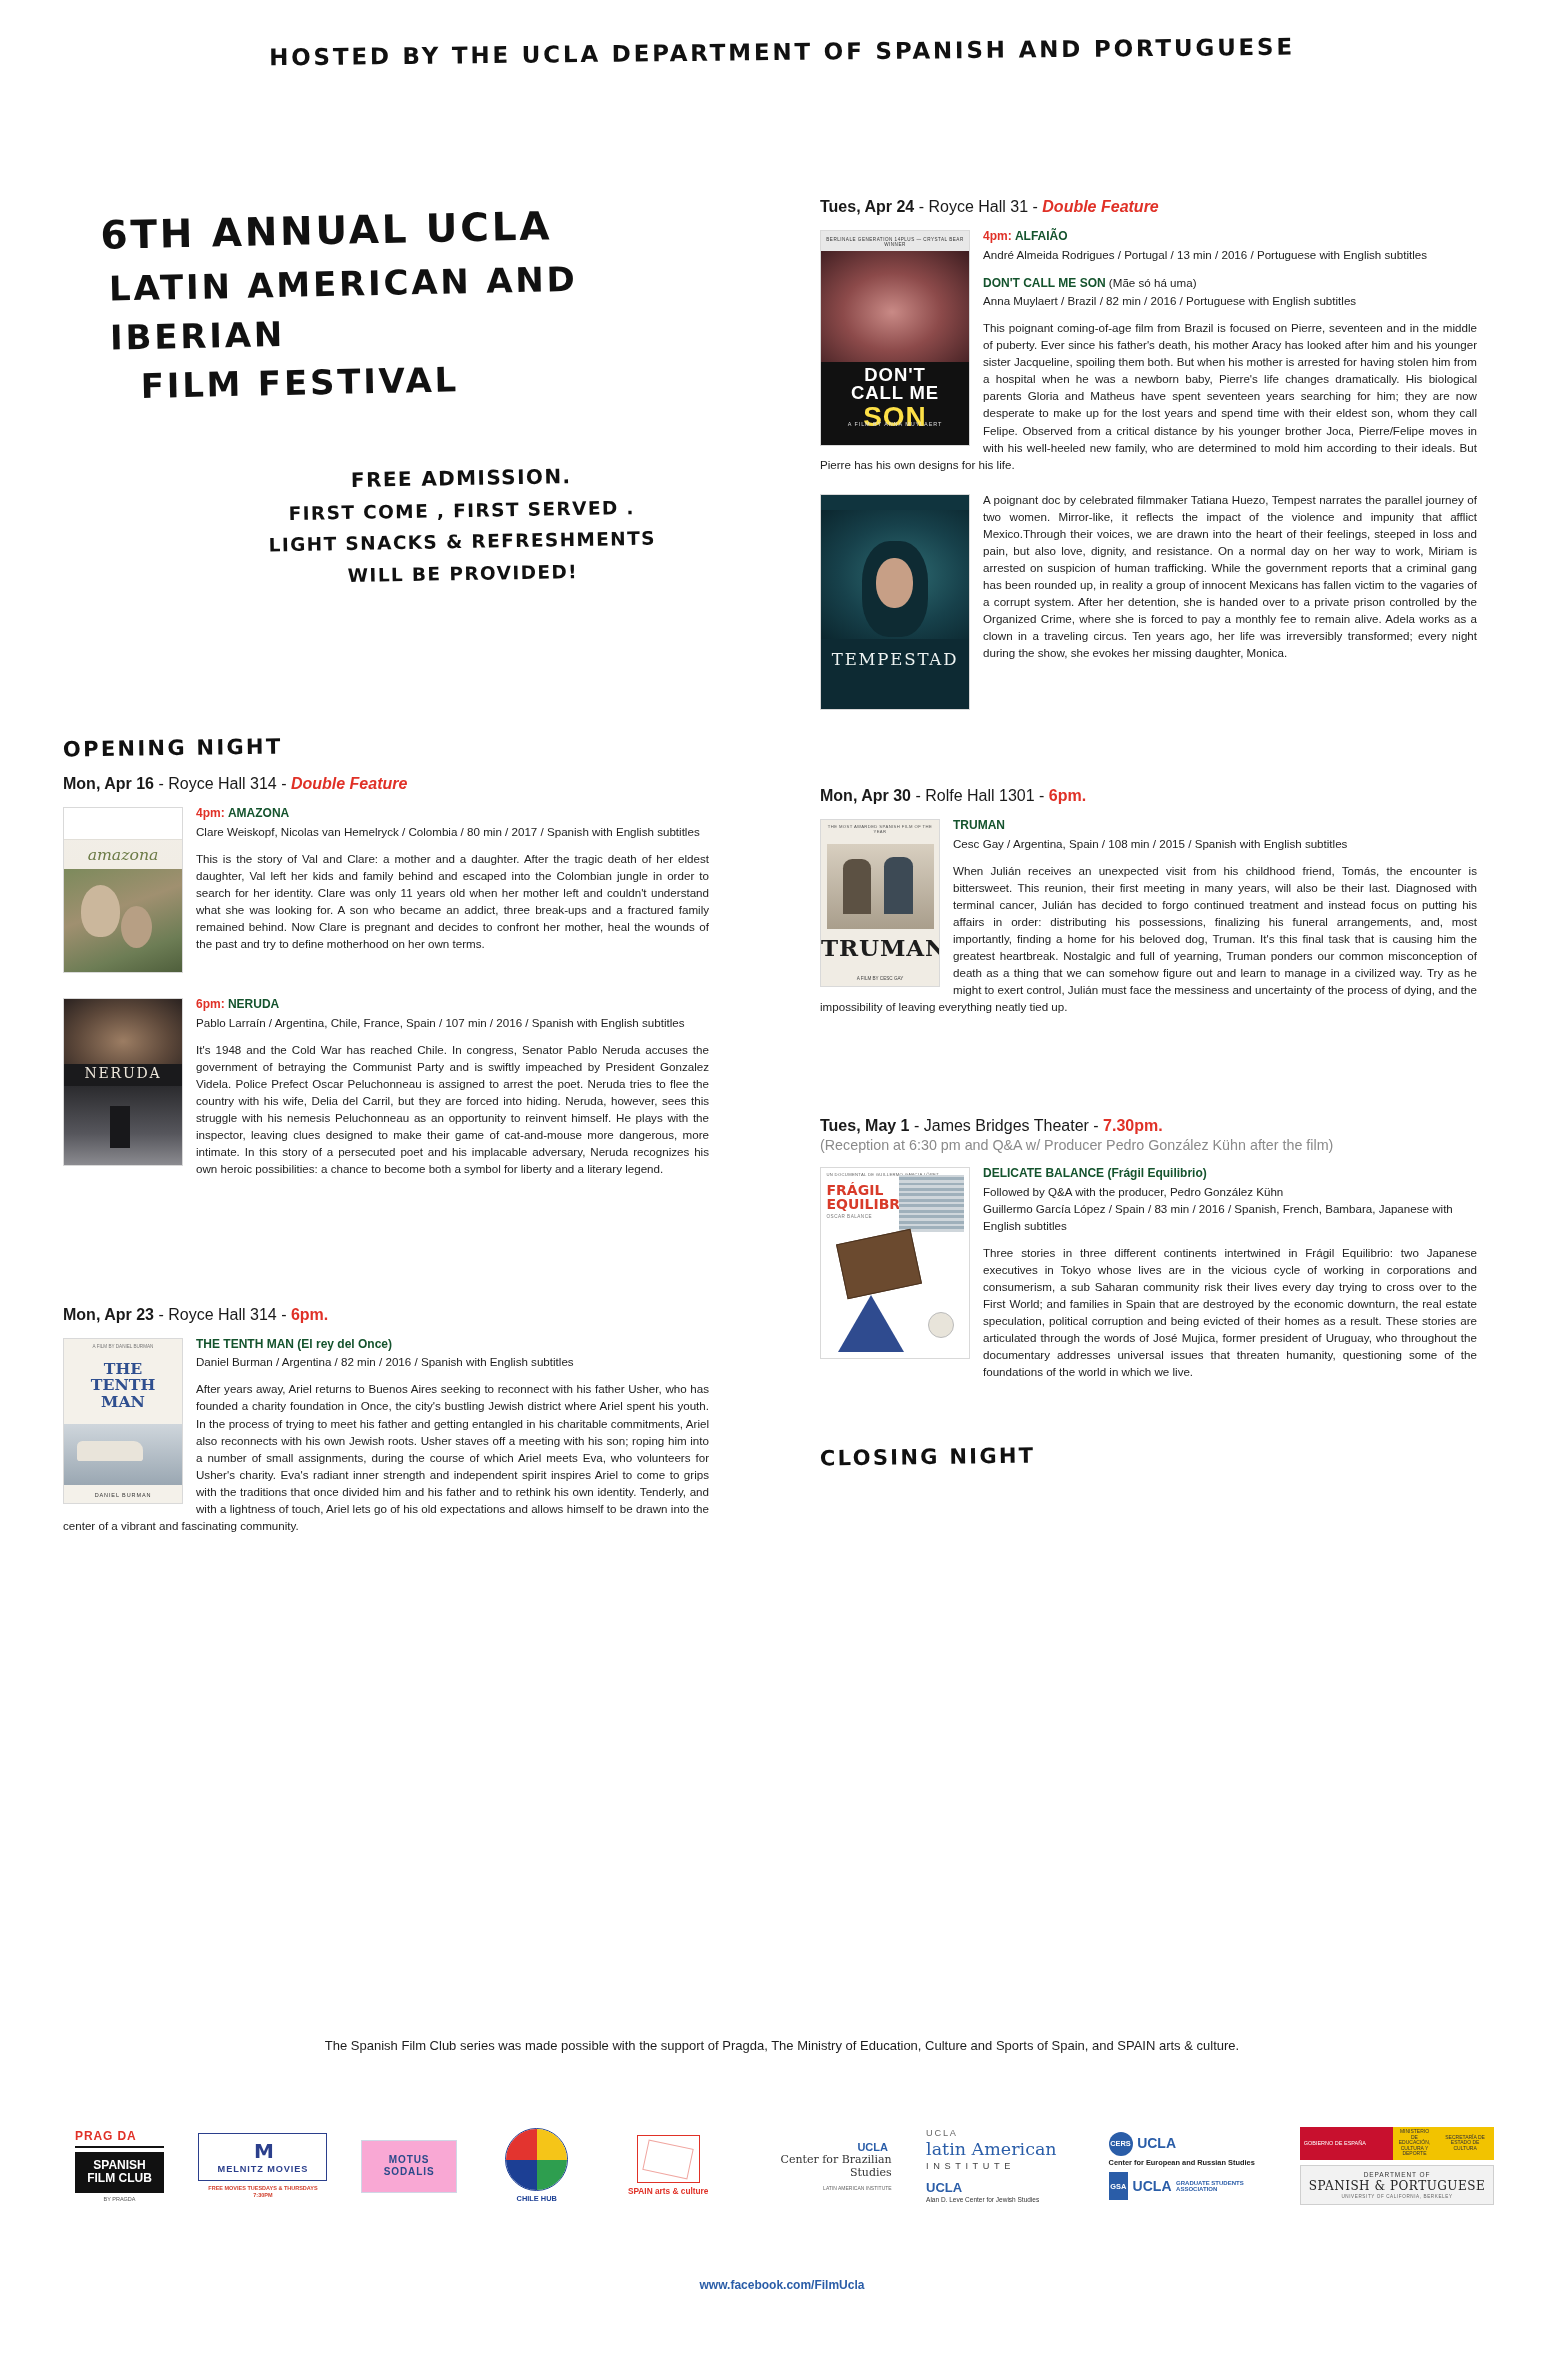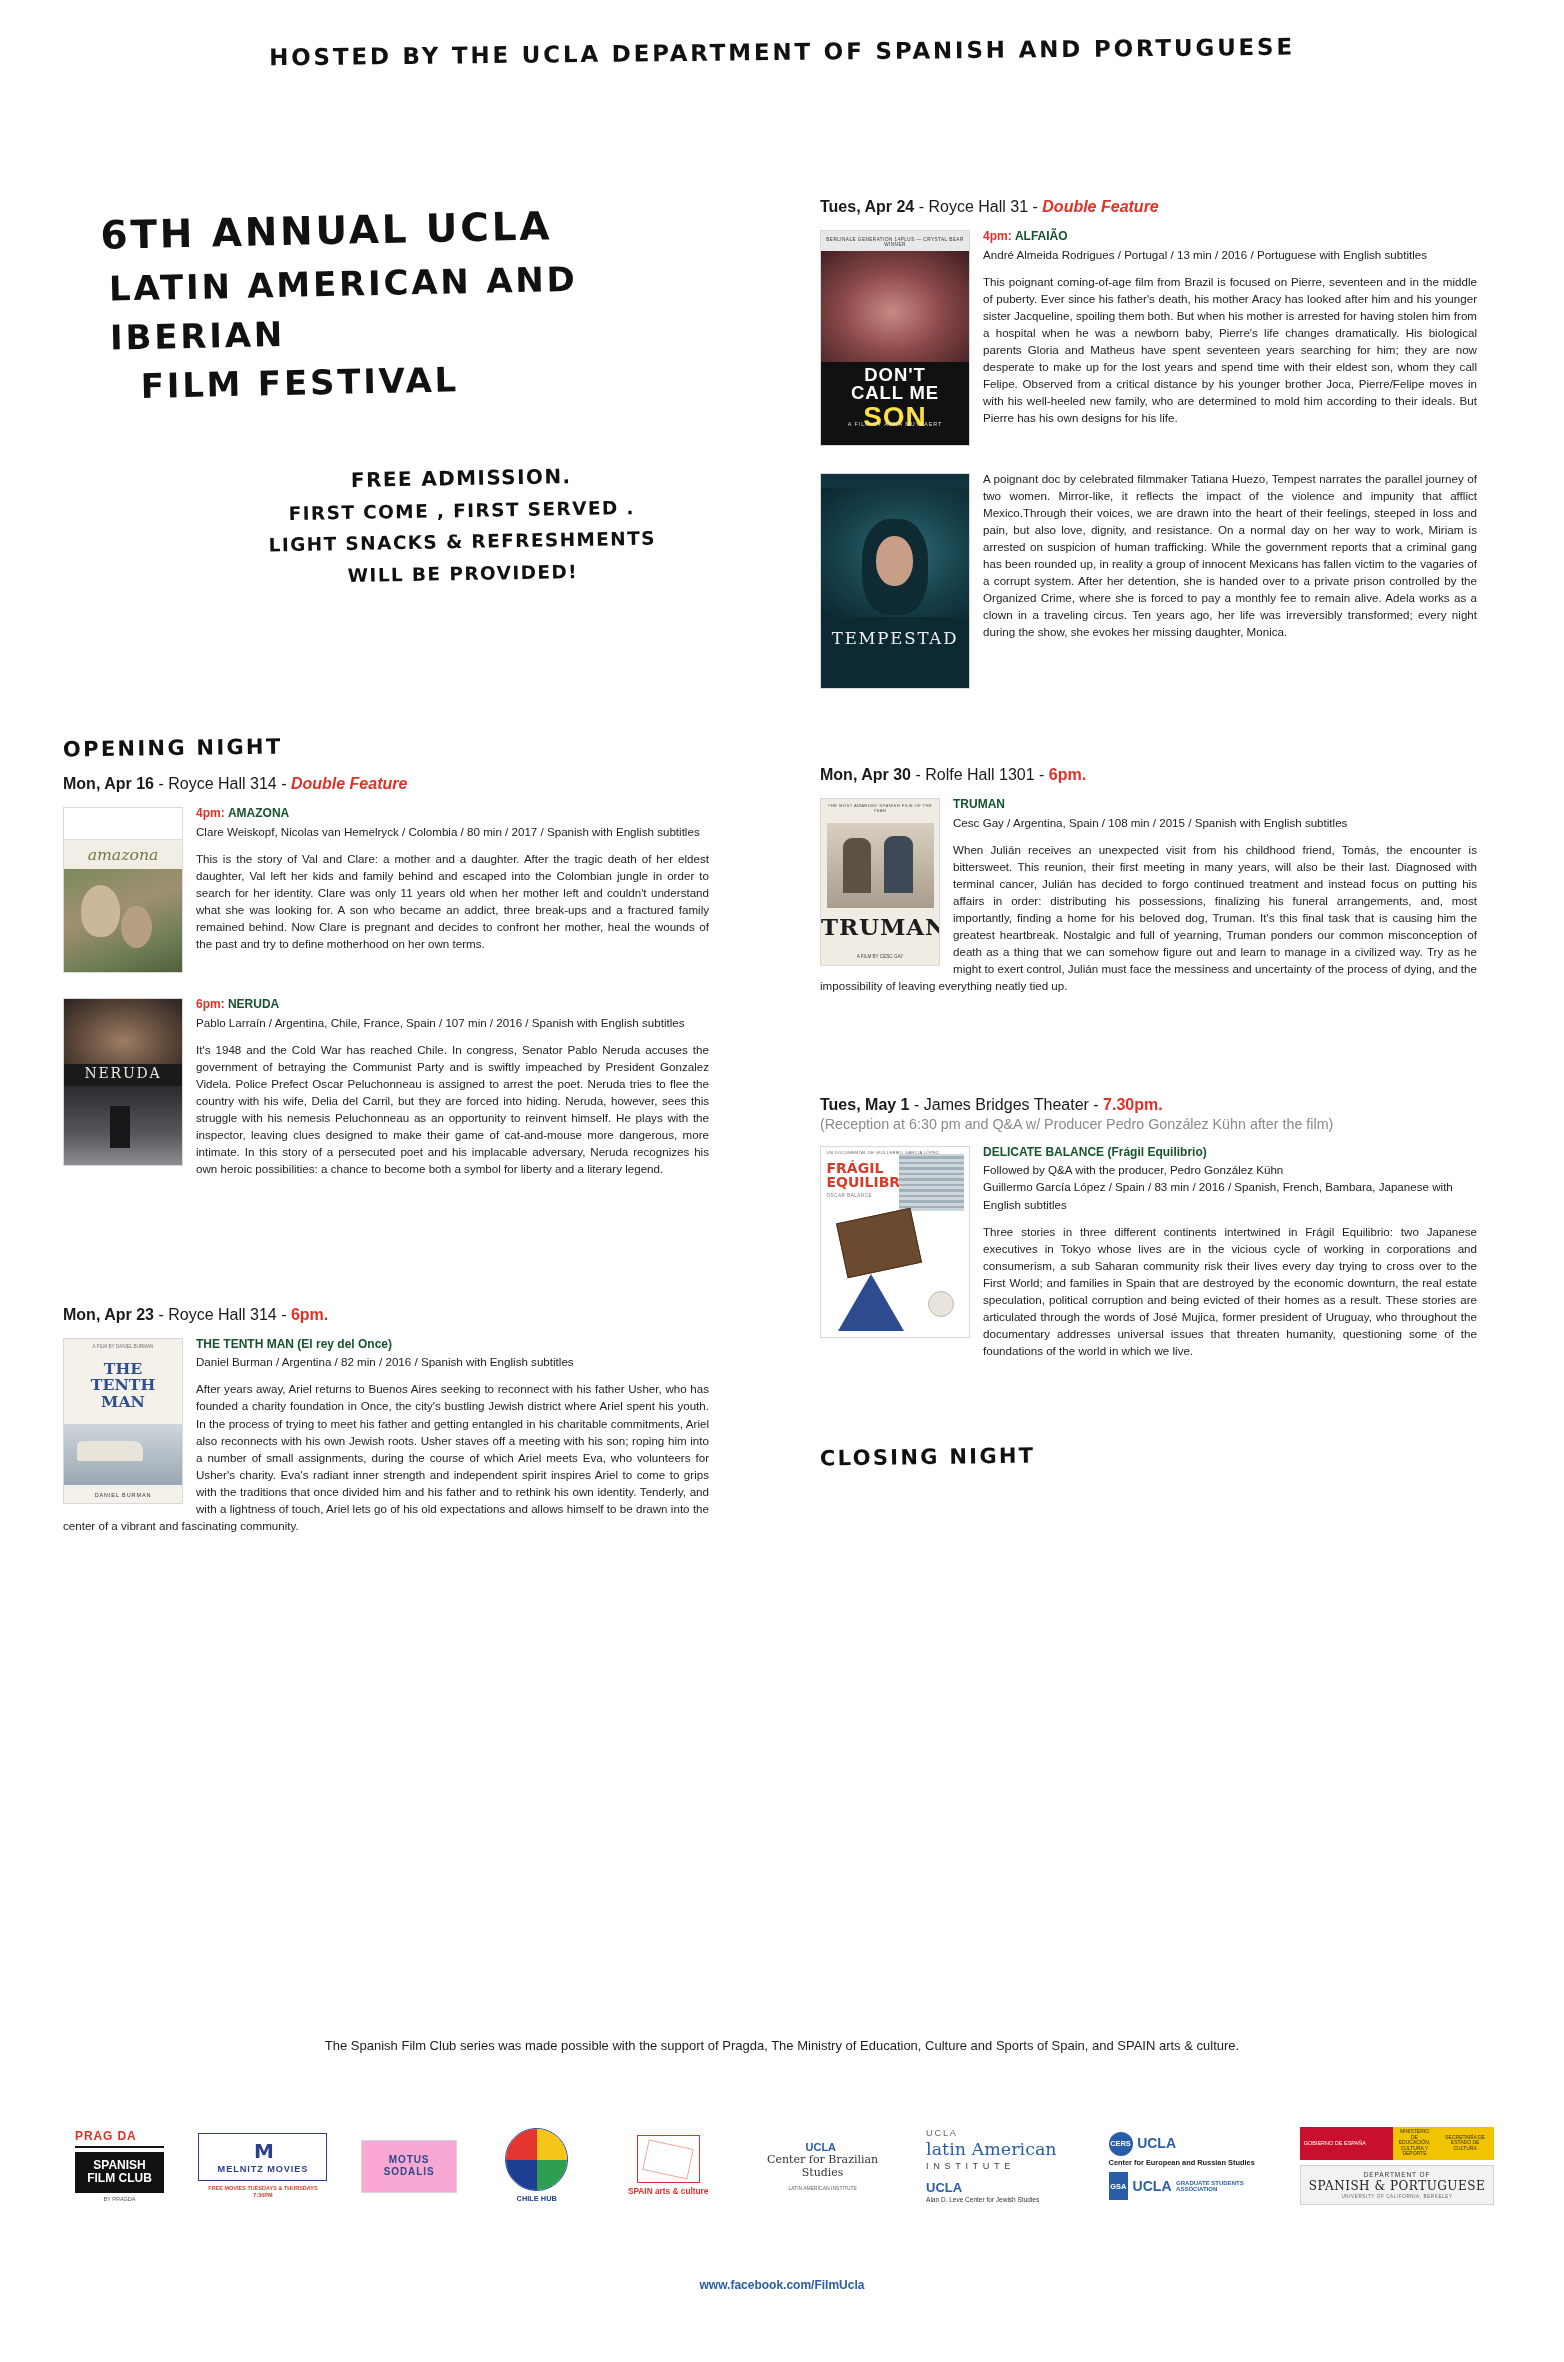--- a/index.html
+++ b/index.html
@@ -269,21 +269,21 @@
   .lg-chiles .c2 { position:absolute; top:0; right:0; width:50%; height:50%; background:#f5c518;}
   .lg-chiles .c3 { position:absolute; bottom:0; left:0; width:50%; height:50%; background:#1c3f94;}
   .lg-chiles .c4 { position:absolute; bottom:0; right:0; width:50%; height:50%; background:#2e9e4f;}
   .lg-chiles .t { font-weight:bold; font-size:7.4px; color:#1c3f94; margin-top:2.8px;}
 
   .lg-spain { width: 102px; }
   .lg-spain .sq { width:61px; height:46px; border:1.8px solid #e03127; margin:0 auto; position:relative;}
   .lg-spain .sq:after { content:""; position:absolute; top:7.4px; left:7.4px; right:7.4px; bottom:7.4px; border:1.8px solid #f0a6a0; transform:rotate(12deg);}
   .lg-spain .t { font-size:8.3px; color:#e03127; font-weight:bold; margin-top:2.8px;}
 
-  .lg-brazil { width: 138px; text-align:center; }
+  .lg-brazil { width: 138px; text-align:right; }
   .lg-brazil .ucla { font-weight:bold; font-size:11px; color:#2a5da8; display:inline-block; vertical-align:top; margin-right:3.7px;}
   .lg-brazil .txt { display:inline-block; font-family:"DejaVu Serif",serif; font-size:11px; color:#333; line-height:1.15;}
   .lg-brazil .cap { font-size:5px; color:#666; margin-top:5.5px;}
 
   .lg-lai { width: 148px; text-align:left;}
   .lg-lai .u { font-size:9.2px; color:#666; letter-spacing:1.8px;}
   .lg-lai .l { font-family:"DejaVu Serif",serif; font-size:17.5px; color:#2a5da8;}
   .lg-lai .i { font-size:9.2px; letter-spacing:4.6px; color:#444;}
   .lg-lai .ucla2 { font-weight:bold; font-size:13px; color:#2a5da8; margin-top:7.4px;}
   .lg-lai .cap { font-size:6.5px; color:#333;}
@@ -420,20 +420,24 @@
           <div class="t2">CALL ME</div>
           <div class="t3">SON</div>
         </div>
         <div class="nm">A FILM BY ANNA MUYLAERT</div>
       </div>
       <div class="film-meta">
         <span class="film-time">4pm:</span>
         <span class="film-title">ALFAIÃO</span>
         <div>André Almeida Rodrigues / Portugal / 13 min / 2016 / Portuguese with English subtitles</div>
       </div>
+      <div class="film-meta" style="margin-top:11px;">
+        <span class="film-title">DON'T CALL ME SON</span><span style="font-size:11.6px;"> (Mãe só há uma)</span>
+        <div>Anna Muylaert / Brazil / 82 min / 2016 / Portuguese with English subtitles</div>
+      </div>
       <div class="body-text syn">This poignant coming-of-age film from Brazil is focused on Pierre, seventeen and in the middle of puberty. Ever since his father's death, his mother Aracy has looked after him and his younger sister Jacqueline, spoiling them both. But when his mother is arrested for having stolen him from a hospital when he was a newborn baby, Pierre's life changes dramatically. His biological parents Gloria and Matheus have spent seventeen years searching for him; they are now desperate to make up for the lost years and spend time with their eldest son, whom they call Felipe. Observed from a critical distance by his younger brother Joca, Pierre/Felipe moves in with his well-heeled new family, who are determined to mold him according to their ideals. But Pierre has his own designs for his life.</div>
       <div class="clear"></div>
     </div>
 
     <div class="entry" style="margin-top:18.5px;">
       <div class="poster p-tempest">
         <div class="topbar"></div>
         <div class="photo">
             <div class="hair"></div>
             <div class="face"></div>

